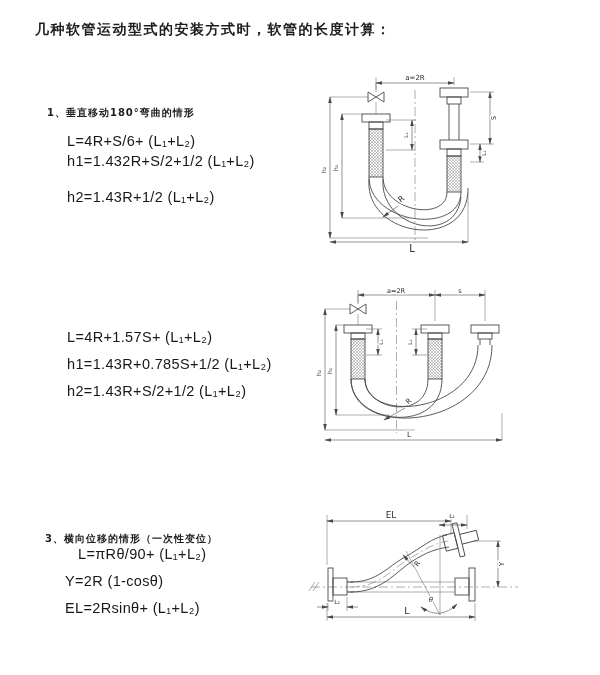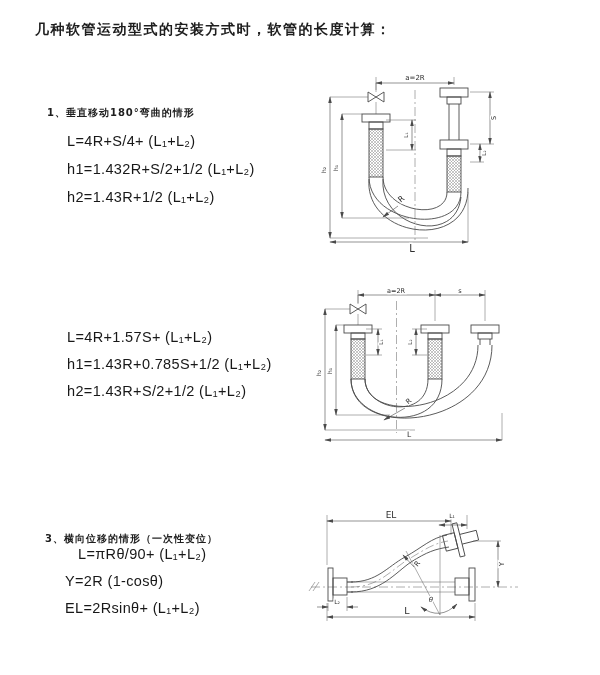--- a/index.html
+++ b/index.html
@@ -21,22 +21,22 @@
   .halo{paint-order:stroke;stroke:#ffffff;stroke-width:2.5px;}
 </style>
 </head>
 <body>
 
 <div class="page">
 
   <div class="title">几种软管运动型式的安装方式时，软管的长度计算：</div>
 
   <div class="heading" style="left:47px;top:106px">1、垂直移动180°弯曲的情形</div>
-  <div class="formula" style="left:67px;top:133px">L=4R+S/4+ (L₁+L₂)</div>
-  <div class="formula" style="left:67px;top:161px">h1=1.432R+S/2+1/2 (L₁+L₂)</div>
+  <div class="formula" style="left:67px;top:133px">L=4R+S/6+ (L₁+L₂)</div>
+  <div class="formula" style="left:67px;top:153px">h1=1.432R+S/2+1/2 (L₁+L₂)</div>
   <div class="formula" style="left:67px;top:189px">h2=1.43R+1/2 (L₁+L₂)</div>
 
   <div class="formula" style="left:67px;top:329px">L=4R+1.57S+ (L₁+L₂)</div>
   <div class="formula" style="left:67px;top:356px">h1=1.43R+0.785S+1/2 (L₁+L₂)</div>
   <div class="formula" style="left:67px;top:383px">h2=1.43R+S/2+1/2 (L₁+L₂)</div>
 
   <div class="heading" style="left:45px;top:532px">3、横向位移的情形（一次性变位）</div>
   <div class="formula" style="left:78px;top:546px">L=πRθ/90+ (L₁+L₂)</div>
   <div class="formula" style="left:65px;top:573px">Y=2R (1-cosθ)</div>
   <div class="formula" style="left:65px;top:600px">EL=2Rsinθ+ (L₁+L₂)</div>

